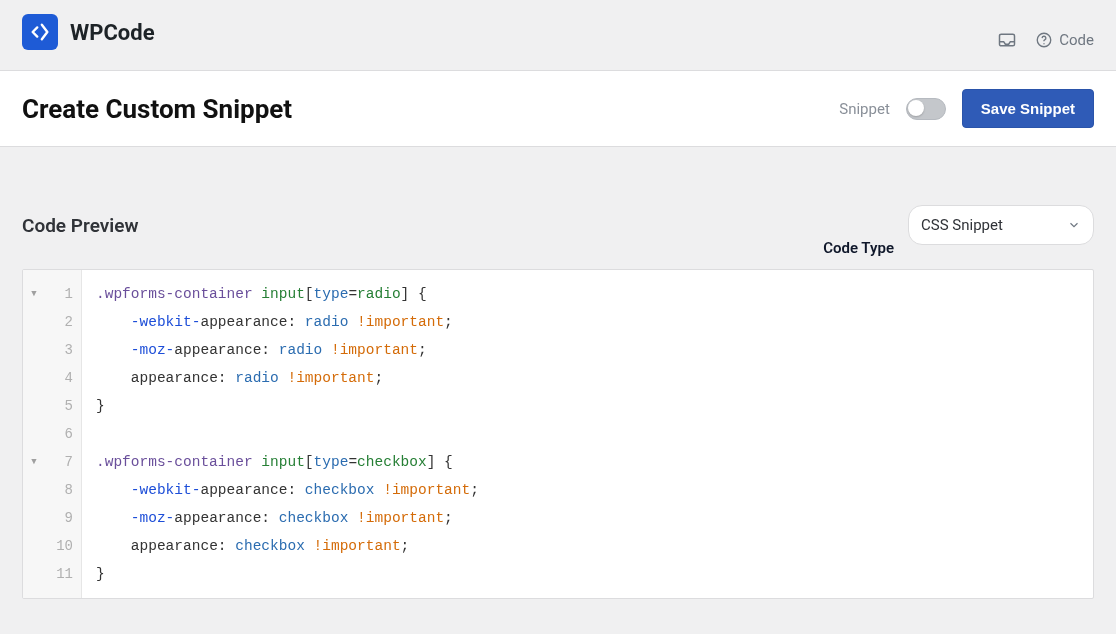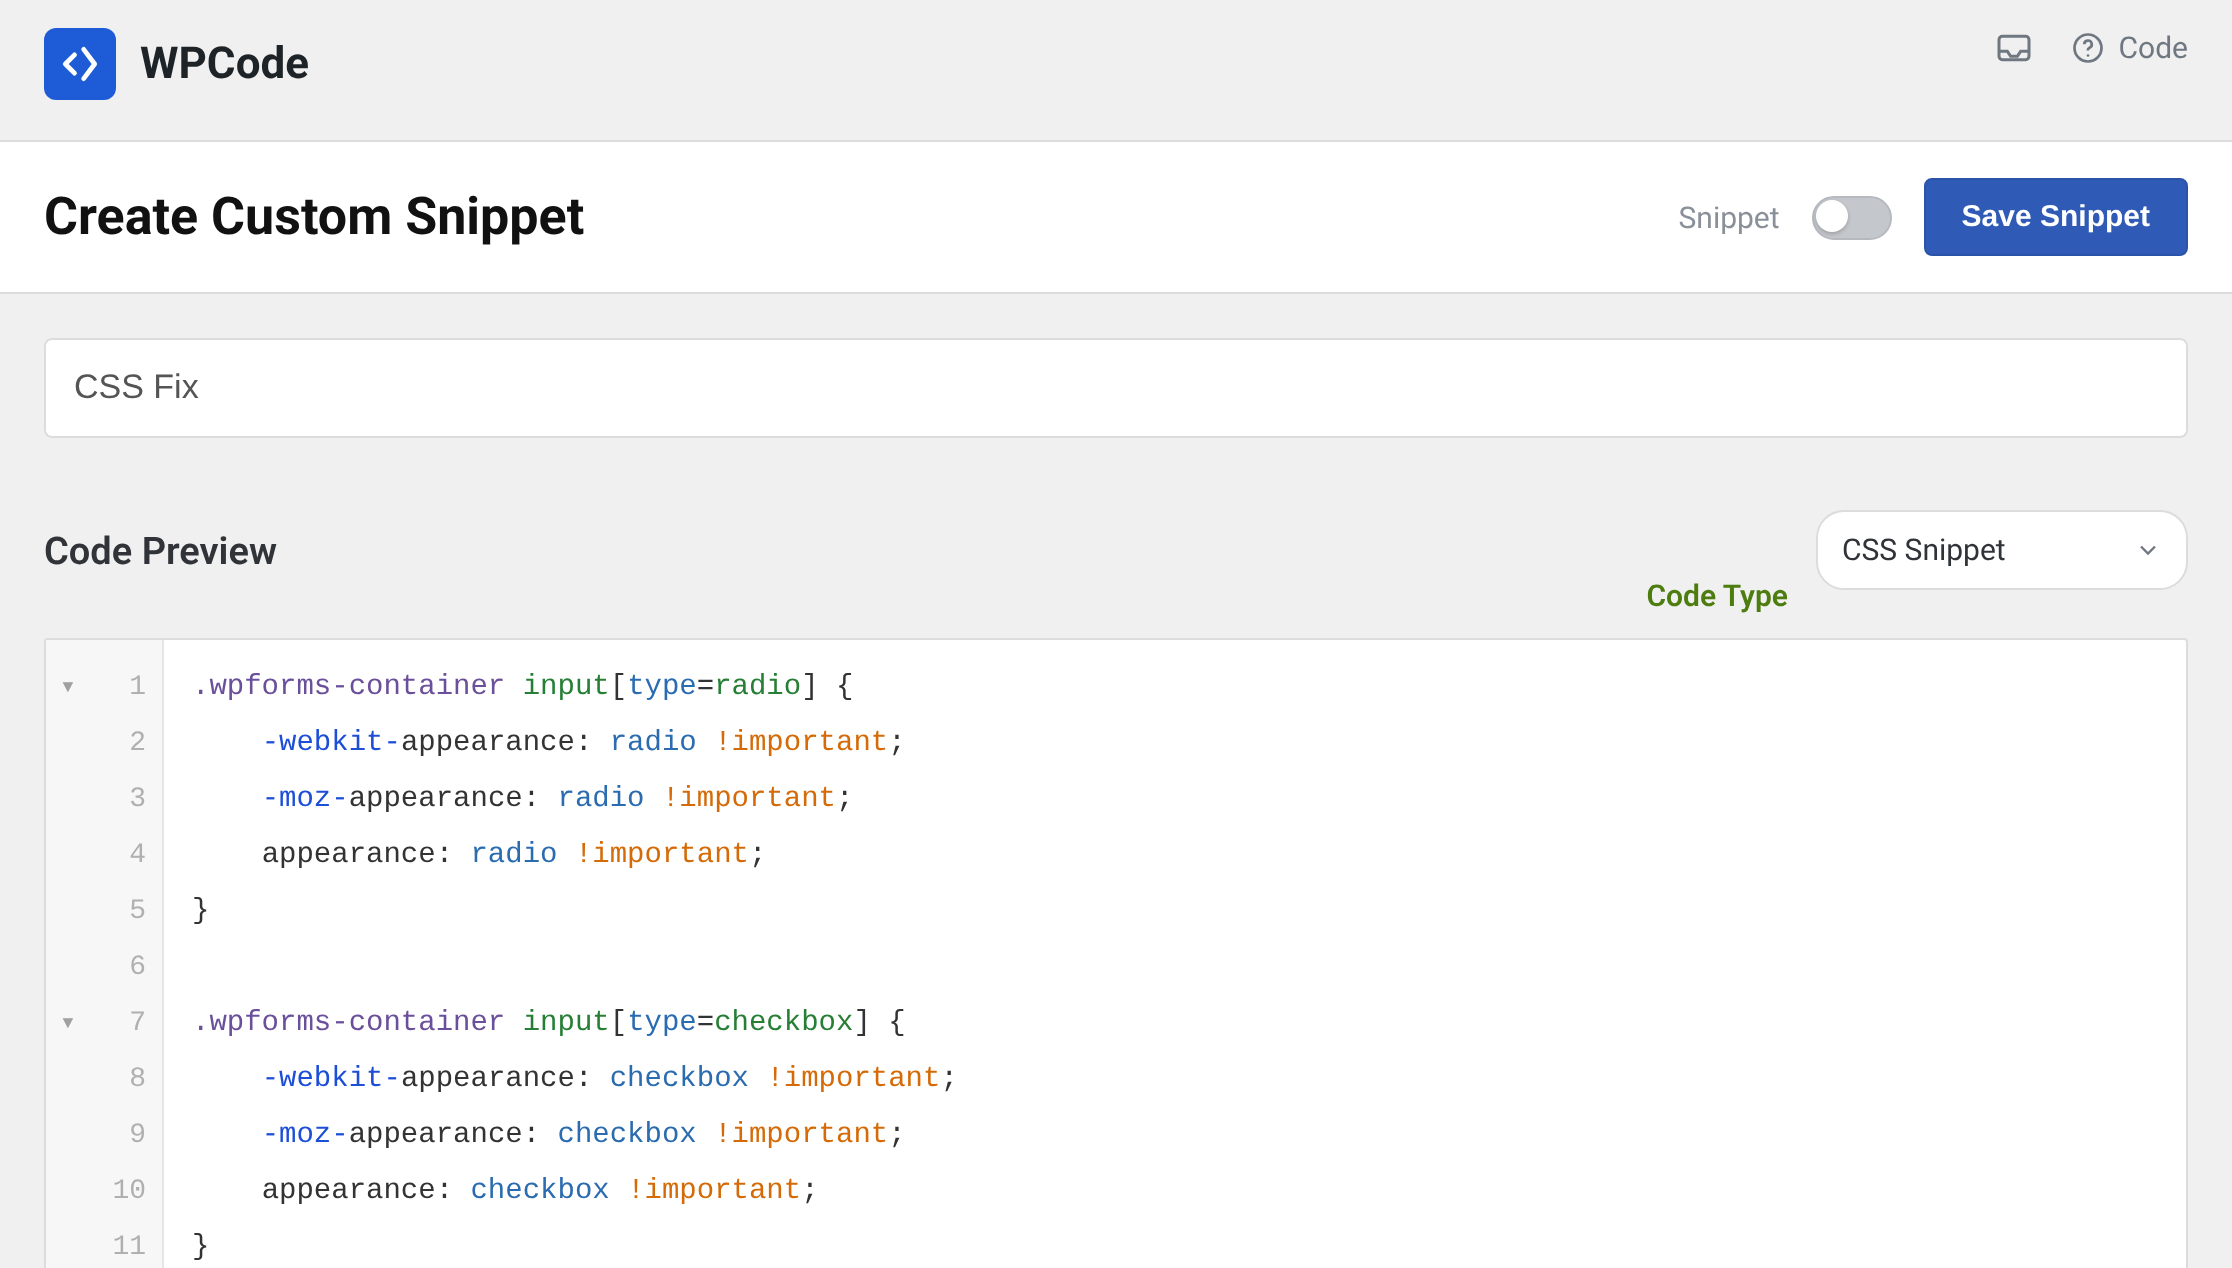--- a/index.html
+++ b/index.html
@@ -19,21 +19,21 @@
     --code-keyword:#d46b08;
     --code-tag:#267f35;
     --code-pseudo:#6a4f9b;
     --code-important:#bf4040;
     --code-punc:#333;
   }
   html,body{margin:0;padding:0;background:var(--bg);color:var(--text);
     font-family:-apple-system,BlinkMacSystemFont,"Segoe UI",Roboto,Helvetica,Arial,sans-serif;
     font-size:14px;}
   .top-strip{
-    display:flex;align-items:flex-start;justify-content:space-between;
+    display:flex;align-items:flex-end;justify-content:space-between;
     padding:14px 22px 20px 22px;border-bottom:1px solid var(--border);background:var(--bg);
   }
   .brand{display:flex;align-items:center;gap:12px;}
   .brand-logo{
     width:36px;height:36px;border-radius:6px;background:#1e5bd6;
     display:flex;align-items:center;justify-content:center;
   }
   .brand-name{font-size:22px;font-weight:700;color:#1d2327;}
   .top-actions{display:flex;align-items:center;gap:18px;color:var(--muted);}
   .icon{display:inline-flex;align-items:center;justify-content:center;}
@@ -63,21 +63,21 @@
   .content{padding:22px;}
   .title-input{
     width:100%;box-sizing:border-box;background:#fff;border:1px solid #dcdcde;
     border-radius:4px;padding:14px 14px;font-size:17px;color:#555;
   }
   .row-between{
     display:flex;align-items:center;justify-content:space-between;margin-top:24px;margin-bottom:12px;
   }
   .section-title{font-size:19px;font-weight:600;color:#303338;}
   .code-type{display:flex;align-items:center;gap:14px;}
-  .code-type-label{font-size:15px;font-weight:600;color:#4d7c0f;margin-top:46px;}
+  .code-type-label{font-size:15px;font-weight:600;color:#0f172a;margin-top:46px;}
   .select{
     display:flex;align-items:center;justify-content:space-between;gap:28px;
     background:#fff;border:1px solid #dcdcde;border-radius:14px;
     padding:10px 12px;font-size:15px;color:#303338;cursor:pointer;min-width:160px;
   }
 
   .editor{
     background:#fff;border:1px solid #dcdcde;border-radius:2px;
     display:flex;align-items:stretch;overflow:hidden;
   }
@@ -145,21 +145,20 @@
   <div class="header-right">
     <span class="status-label">Snippet</span>
     <div class="toggle">
       <div class="toggle-knob"></div>
     </div>
     <button class="btn-primary">Save Snippet</button>
   </div>
 </div>
 
 <div class="content">
-  <input class="title-input" placeholder="" value="CSS Fix" style="">
   <span class="sr"></span>
 
   <div class="row-between">
     <div class="section-title">Code Preview</div>
     <div class="code-type">
       <div class="code-type-label">Code Type</div>
       <div class="select">
         <span>CSS Snippet</span>
         <span class="icon">
           <svg width="14" height="14" viewBox="0 0 24 24" fill="none" stroke="#6f7781" stroke-width="2">

